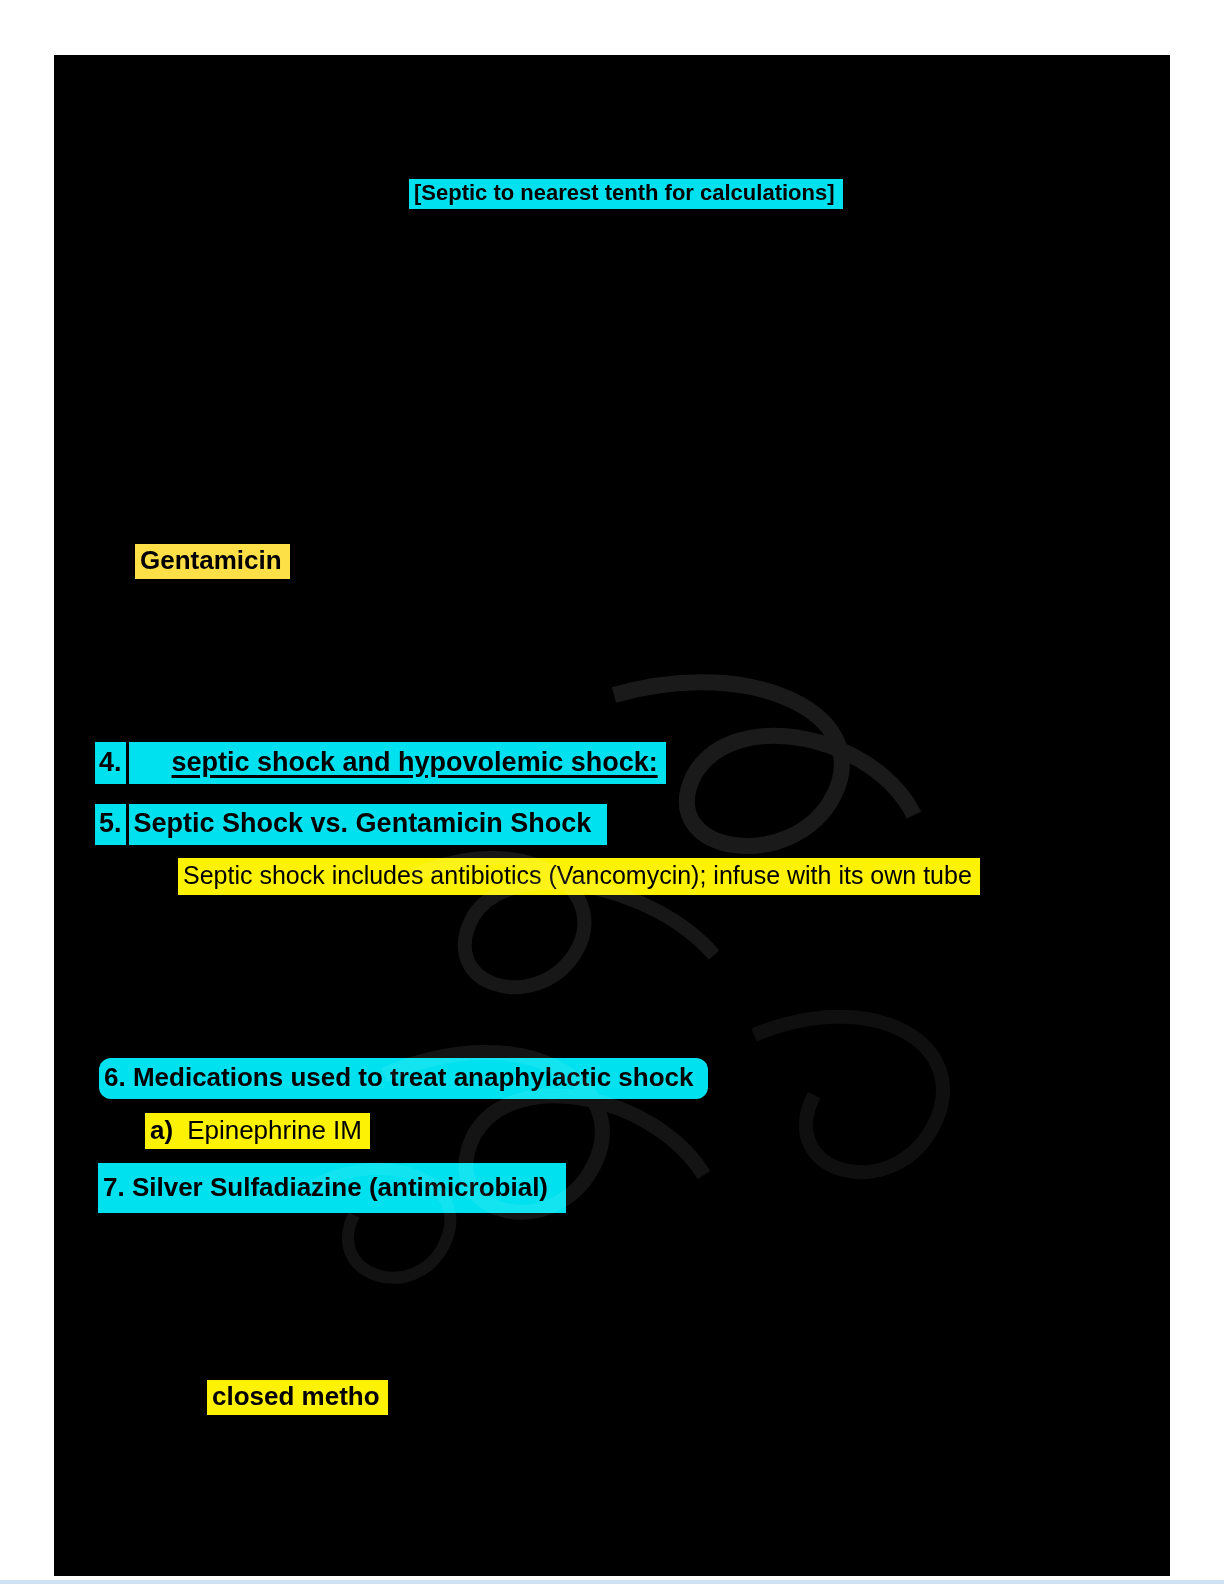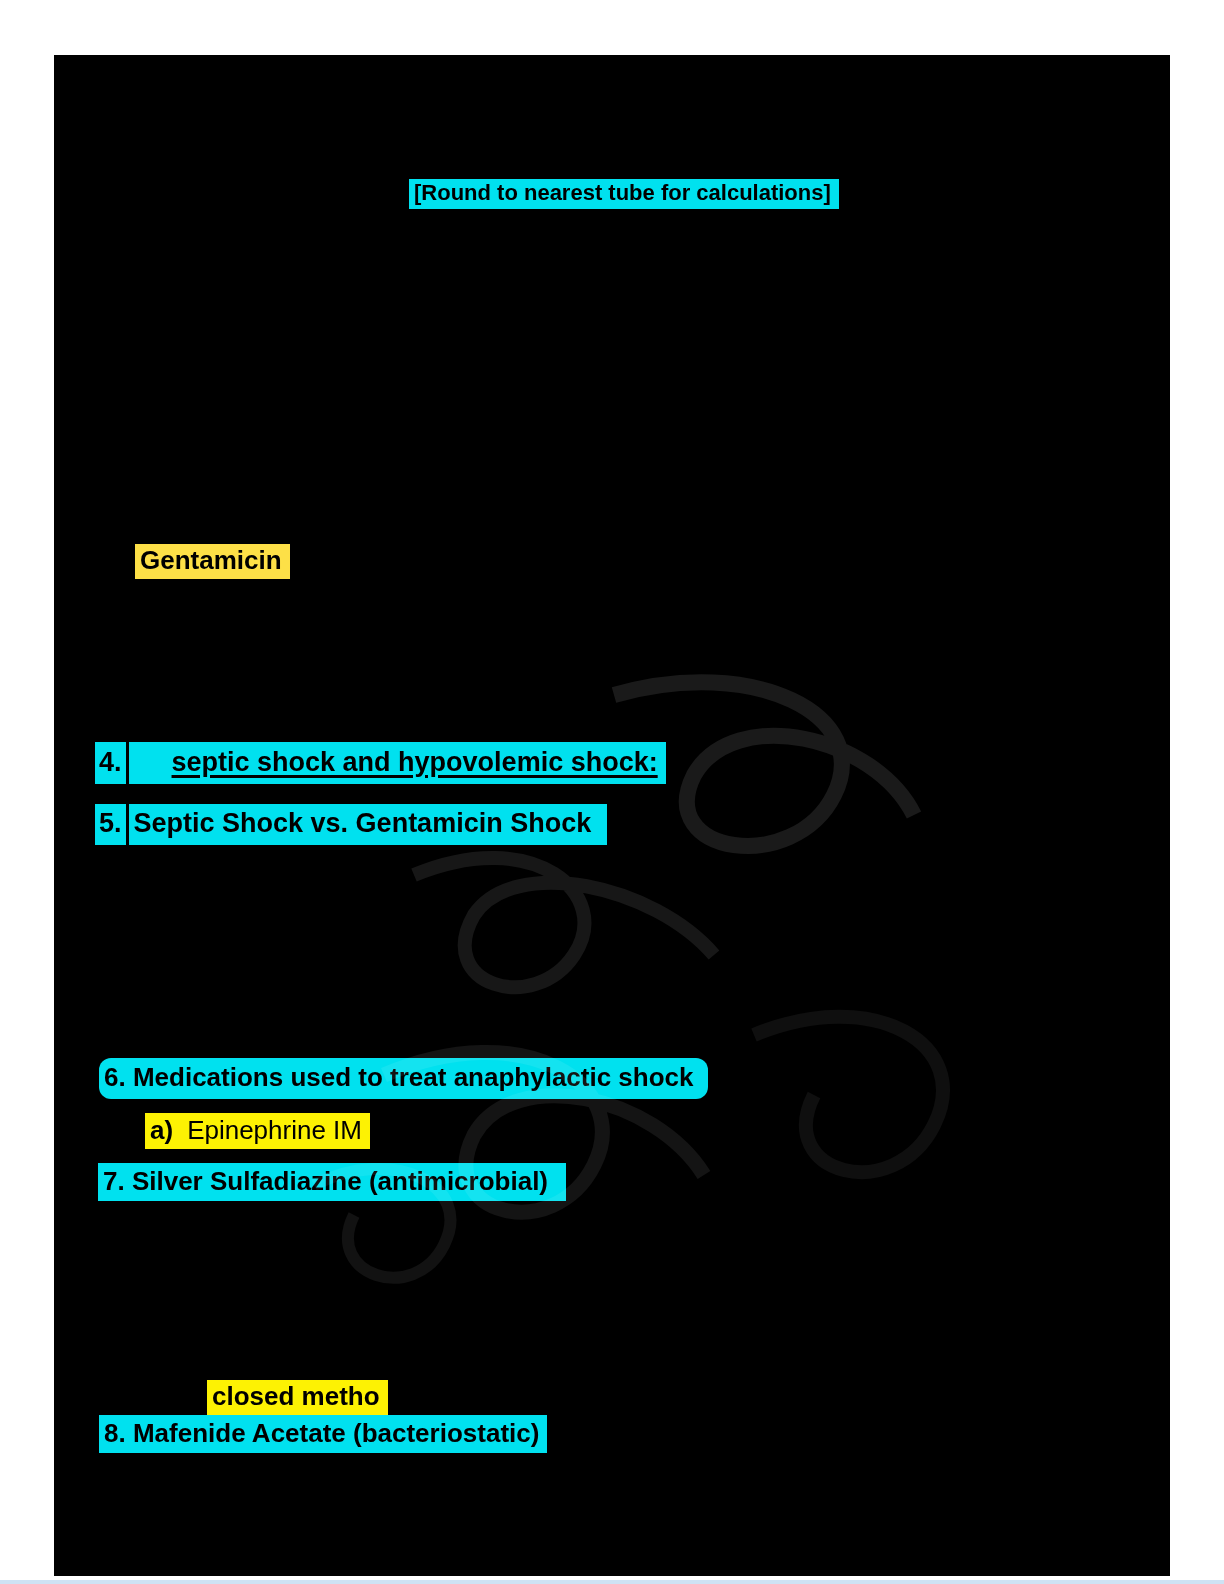--- a/index.html
+++ b/index.html
@@ -41,21 +41,21 @@
     margin-left: 38px;
   }
   
   .l-note      { left: 355px; top: 124px; height: 30px; font-size: 22px; font-weight: bold; }
   .l-gentamicin{ left: 81px;  top: 489px; height: 35px; font-size: 26px; font-weight: bold; }
   .l-item4     { left: 41px;  top: 687px; height: 42px; font-size: 27px; font-weight: bold; }
   .l-item5     { left: 41px;  top: 749px; height: 41px; font-size: 27px; font-weight: bold; }
   .l-septic    { left: 124px; top: 803px; height: 37px; font-size: 25px; font-weight: normal; }
   .l-item6     { left: 45px;  top: 1003px; height: 41px; font-size: 26px; font-weight: bold; }
   .l-item6a    { left: 91px;  top: 1058px; height: 36px; font-size: 26px; }
-  .l-item7     { left: 44px;  top: 1108px; height: 38px; font-size: 26px; font-weight: bold; }
+  .l-item7     { left: 44px;  top: 1108px; height: 50px; font-size: 26px; font-weight: bold; }
   .l-closed    { left: 153px; top: 1307px; height: 35px; font-size: 26px; font-weight: bold; margin-top: 18px; }
   .l-item8     { left: 45px;  top: 1360px; height: 38px; font-size: 26px; font-weight: bold; }
   .marker-gap { margin-right: 14px; }
   .watermark {
     position: absolute;
     left: 0; top: 0;
     width: 1116px;
     height: 1521px;
     pointer-events: none;
   }
@@ -67,21 +67,21 @@
     height: 4px;
   }
 </style>
 </head>
 <body>
 
 <div class="page" style="background-color: rgb(0, 0, 0);">
 
   <div class="line l-note">
     <span class="hl" style="background-color: rgb(0, 225, 239);">
-      <span>[Round to nearest tube for calculations]</span>
+      <span>[Septic to nearest tenth for calculations]</span>
     </span>
   </div>
 
   <div class="line l-gentamicin">
     <span class="hl" style="background-color: #fde047;">
       <span>Gentamicin</span>
     </span>
   </div>
 
   <div class="line l-item4">
@@ -95,20 +95,25 @@
 
   <div class="line l-item5">
     <span class="hl num-box" style="background-color: rgb(0, 225, 239);">
       <span>5.</span>
     </span>
     <span class="hl" style="padding-right: 16px; background-color: rgb(0, 225, 239);">
       <span>Septic Shock vs. Gentamicin Shock</span>
     </span>
   </div>
 
+  <div class="line l-septic">
+    <span class="hl" style="background-color: rgb(253, 242, 3);">
+      <span>Septic shock includes antibiotics (Vancomycin); infuse with its own tube</span>
+    </span>
+  </div>
 
   <div class="line l-item6">
     <span class="hl" style="padding-right: 14px; background-color: rgb(0, 225, 239); border-radius: 12px;">
       <span>6. Medications used to treat anaphylactic shock</span>
     </span>
   </div>
 
   <div class="line l-item6a">
     <span class="hl" style="background-color: rgb(253, 242, 3);">
       <span class="bold marker-gap">a)</span><span>Epinephrine IM</span>
@@ -120,25 +125,20 @@
       <span>7. Silver Sulfadiazine (antimicrobial)</span>
     </span>
   </div>
 
   <div class="line l-closed">
     <span class="hl" style="background-color: rgb(253, 242, 3);">
       <span>closed metho</span>
     </span>
   </div>
 
-  <div class="line l-item8">
-    <span class="hl" style="background-color: rgb(0, 225, 239);">
-      <span>8. Mafenide Acetate (bacteriostatic)</span>
-    </span>
-  </div>
 
   <svg class="watermark" viewBox="0 0 1116 1521" xmlns="http://www.w3.org/2000/svg">
     <g fill="none" stroke="#ffffff">
       <path d="M560 640 C 700 600, 820 660, 780 740 C 740 820, 600 800, 640 720 C 680 650, 820 680, 860 760" stroke-opacity="0.10" stroke-width="16"></path>
       <path d="M360 820 C 480 770, 560 840, 520 900 C 480 960, 380 930, 420 860 C 460 800, 600 830, 660 900" stroke-opacity="0.09" stroke-width="14"></path>
       <path d="M330 1020 C 470 960, 580 1030, 540 1110 C 500 1190, 380 1160, 420 1080 C 460 1010, 600 1040, 650 1120" stroke-opacity="0.08" stroke-width="15"></path>
       <path d="M260 1130 C 340 1090, 420 1130, 390 1190 C 360 1250, 270 1220, 300 1160" stroke-opacity="0.07" stroke-width="12"></path>
       <path d="M700 980 C 820 930, 920 990, 880 1070 C 840 1150, 720 1120, 760 1040" stroke-opacity="0.06" stroke-width="14"></path>
     </g>
   </svg>

